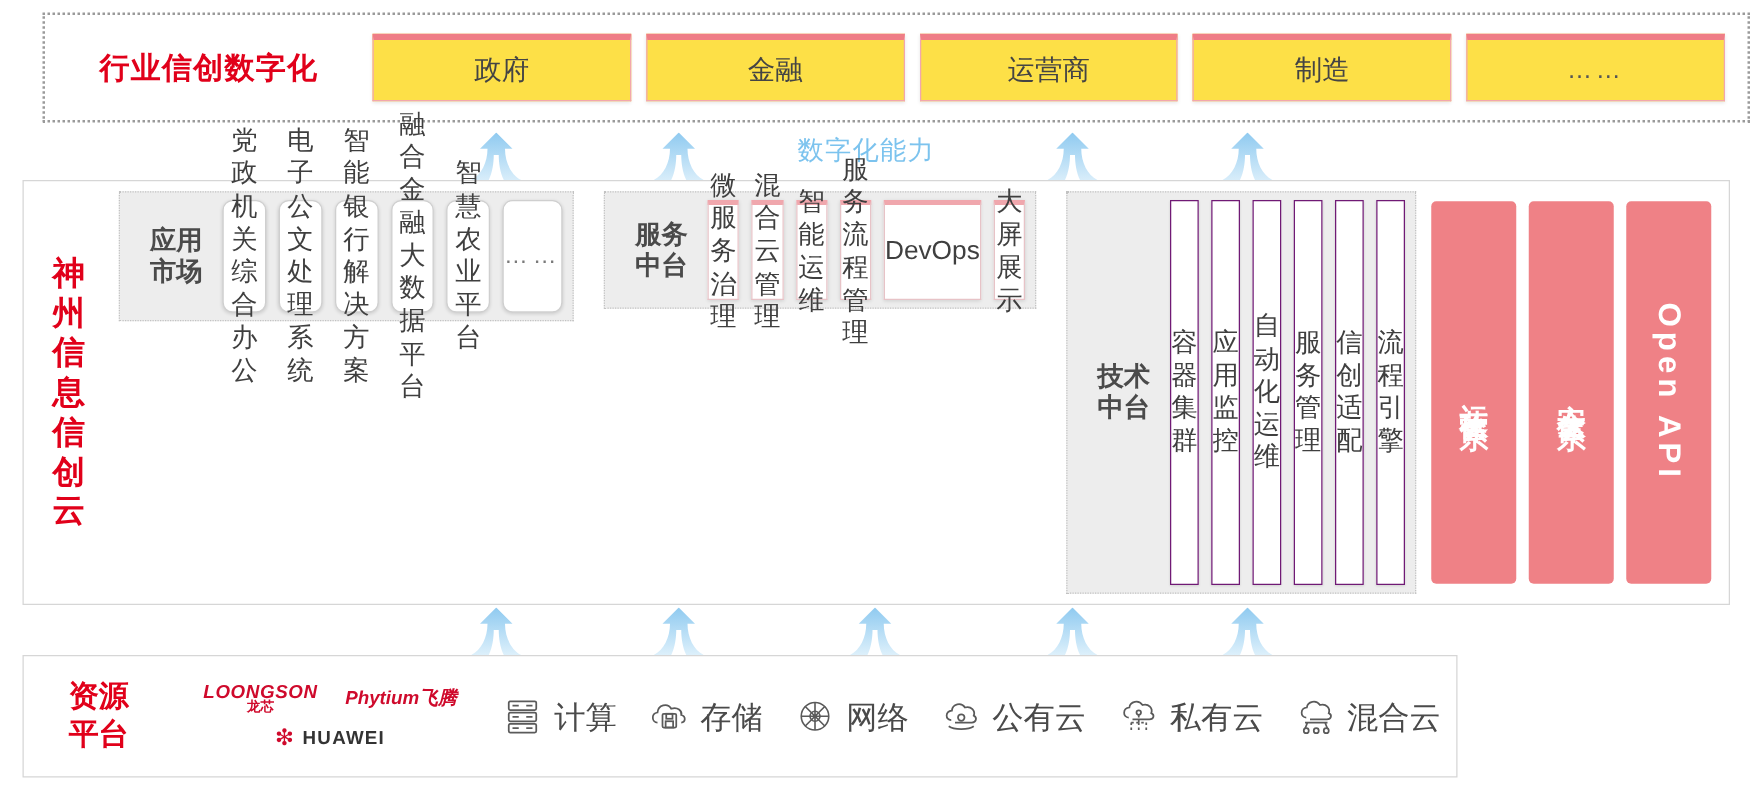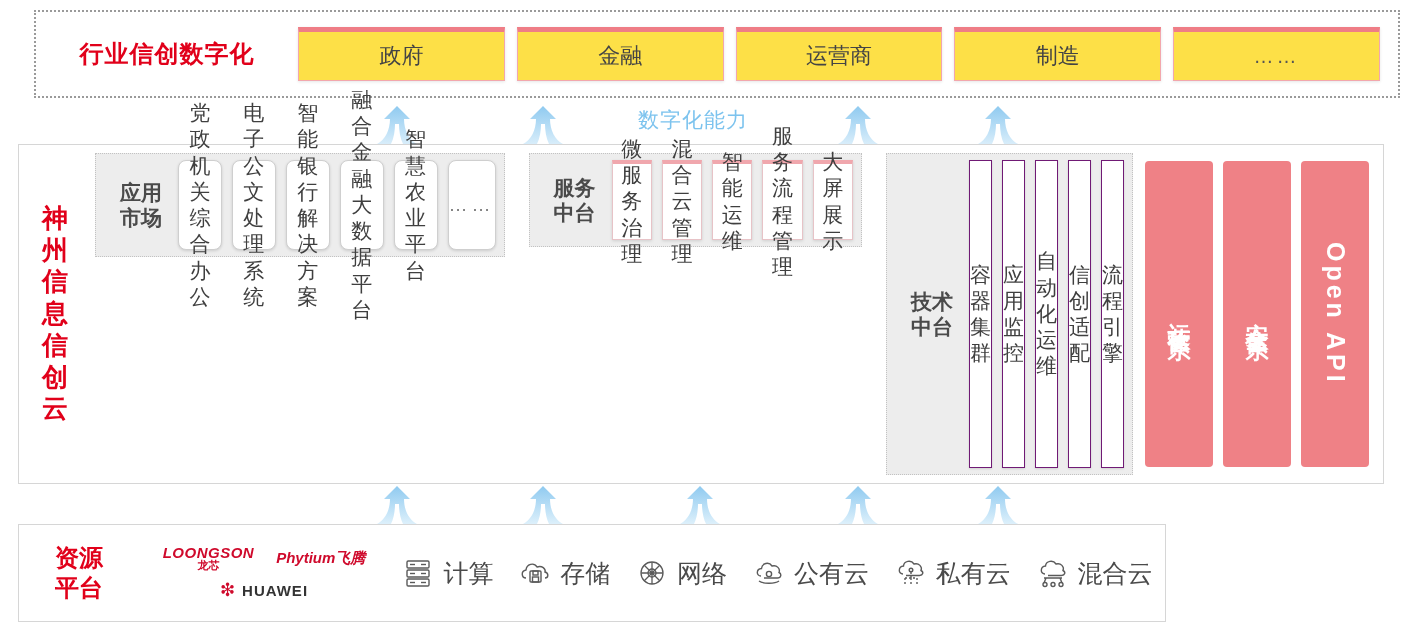--- a/index.html
+++ b/index.html
@@ -253,34 +253,36 @@
             <span>中台</span>
           </div>
           <div class="band-cells">
             <div class="cell cell-svc">微服务
 治理</div>
             <div class="cell cell-svc">混合云
 管理</div>
             <div class="cell cell-svc">智能运维</div>
             <div class="cell cell-svc">服务流程
 管理</div>
+            <div class="cell cell-svc">DevOps</div>
             <div class="cell cell-svc">大屏展示</div>
           </div>
         </div>
 
         <div class="band band-tech">
           <div class="band-label">
             <span>技术</span>
             <span>中台</span>
           </div>
           <div class="band-cells stack">
             <div class="cell-row">
               <div class="cell cell-tech">容器集群</div>
               <div class="cell cell-tech">应用监控</div>
               <div class="cell cell-tech">自动化运维</div>
+              <div class="cell cell-tech">服务管理</div>
               <div class="cell cell-tech">信创适配</div>
               <div class="cell cell-tech">流程引擎</div>
             </div>
           </div>
         </div>
 
       </div>
 
       <div class="pillars">
         <div class="pillar">

